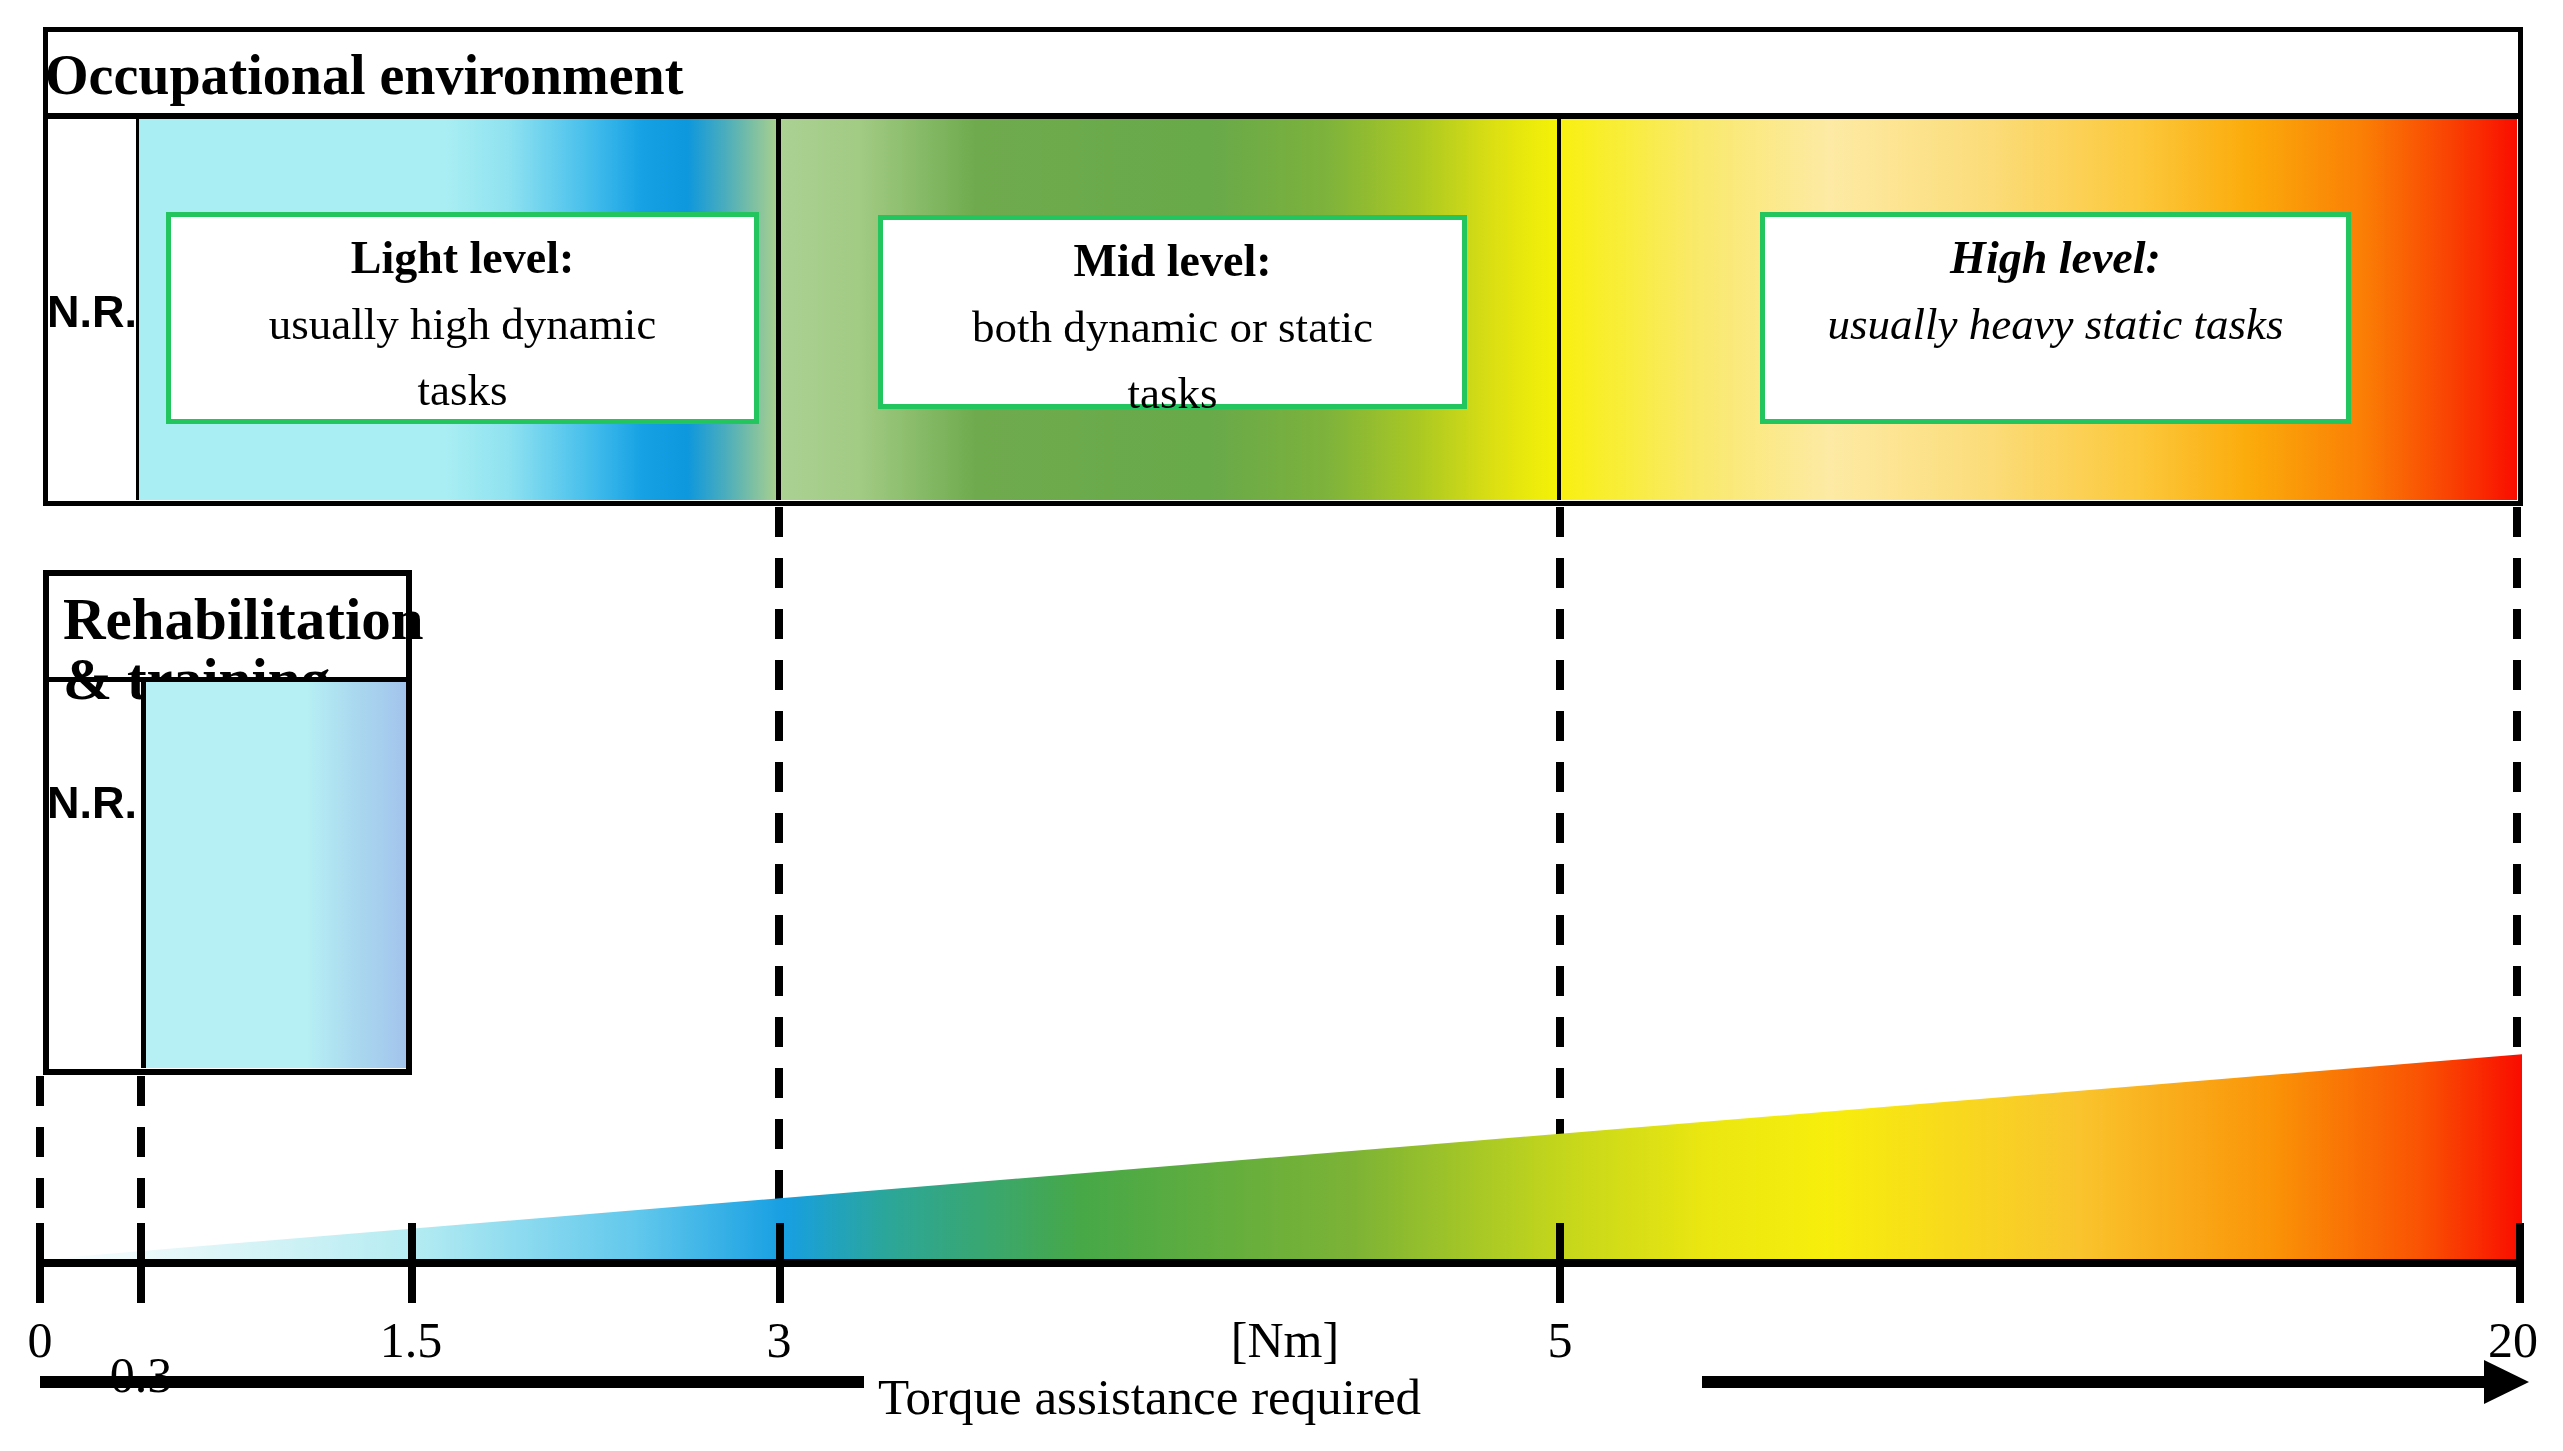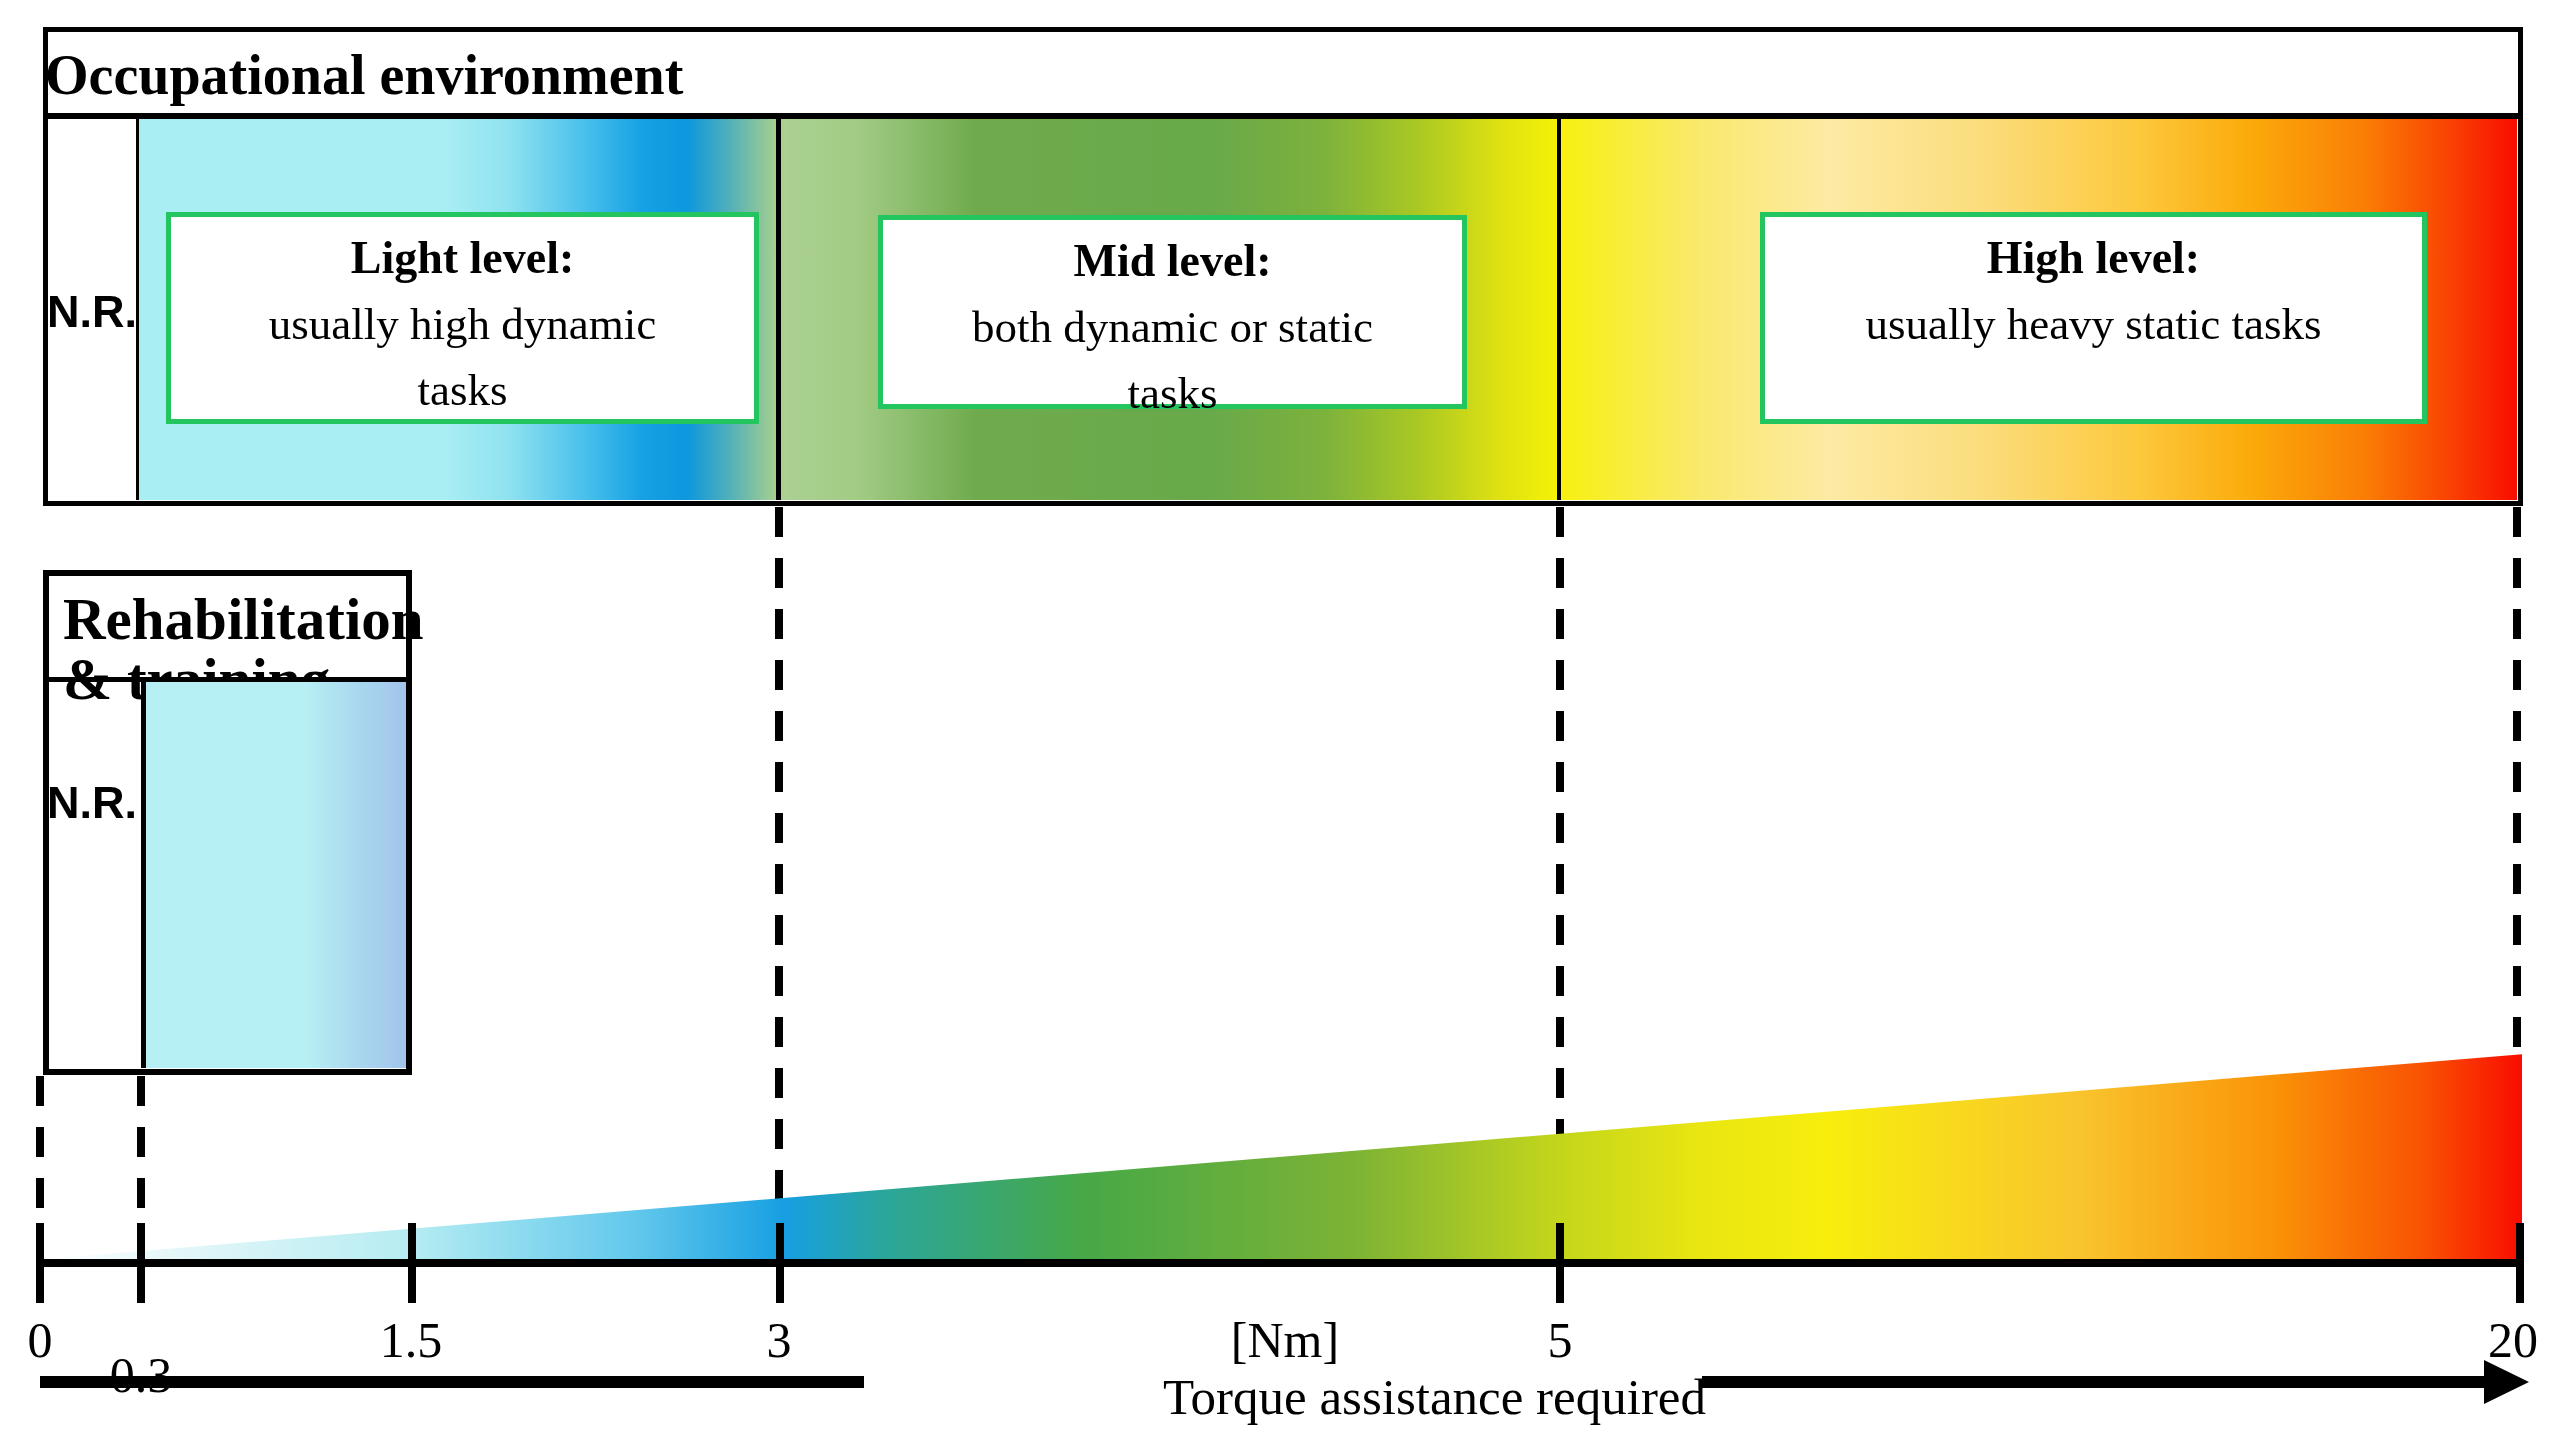--- a/index.html
+++ b/index.html
@@ -89,21 +89,21 @@
     background: repeating-linear-gradient(to bottom, #000 0 30px, transparent 30px 51px);
   }
   .tick { width: 7.5px; height: 80px; background: #000; top: 1223px; }
   .axis-line { left: 36px; top: 1259px; width: 2487px; height: 7.5px; background: #000; }
 
   .axnum {
     top: 1311px; font-size: 50px; white-space: nowrap;
     transform: translateX(-50%); text-align: center;
   }
   .torque-label {
-    left: 878px; top: 1368px; width: 828px; text-align: right;
+    left: 878px; top: 1368px; width: 828px; text-align: left;
     font-size: 51px; white-space: nowrap;
   }
   .hline { top: 1376px; height: 12.4px; background: #000; }
   .arrow-head {
     left: 2484px; top: 1360px; width: 0; height: 0;
     border-top: 22.4px solid transparent;
     border-bottom: 22.4px solid transparent;
     border-left: 45px solid #000;
   }
 </style>
@@ -131,21 +131,21 @@
     <span class="level-line">usually high dynamic</span>
     <span class="level-line">tasks</span>
   </div>
 
   <div class="abs level-box" style="left:878px;top:215px;width:589px;height:194px;">
     <span class="level-line level-title">Mid level:</span>
     <span class="level-line">both dynamic or static</span>
     <span class="level-line">tasks</span>
   </div>
 
-  <div class="abs level-box" style="left:1760px;width:667px;">
+  <div class="abs level-box" style="left:1760px;width:591px;font-style:italic;">
     <span class="level-line level-title">High level:</span>
     <span class="level-line">usually heavy static tasks</span>
     <span class="level-line"></span>
   </div>
 
   <div class="abs vdash" style="left:775px;top:507px;height:718px;"></div>
   <div class="abs vdash" style="left:1556px;top:507px;height:718px;"></div>
   <div class="abs vdash" style="left:2513px;top:507px;height:718px;"></div>
 
   <div class="abs rehab-box"></div>

